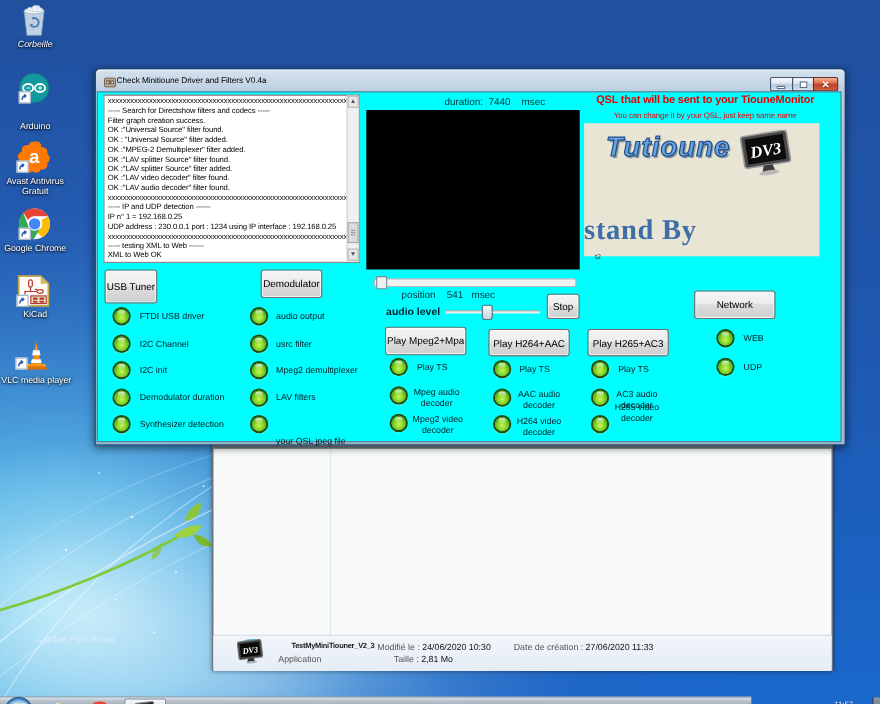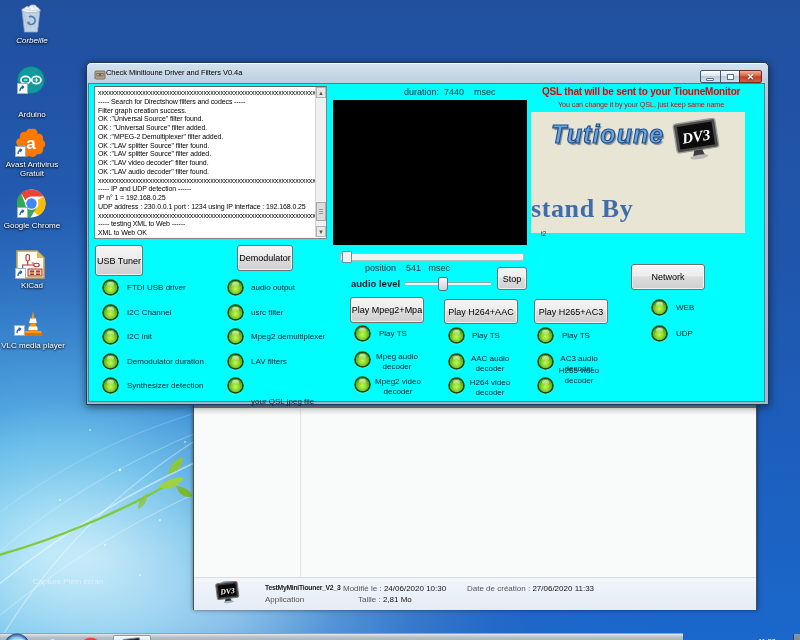--- a/index.html
+++ b/index.html
@@ -172,21 +172,21 @@
         <g transform="rotate(-7 25 20)">
           <ellipse cx="25" cy="6" rx="16" ry="5" fill="#5ab4d8"></ellipse>
           <rect x="3" y="4" width="43" height="32" rx="3" fill="#3a3a3a" stroke="#777" stroke-width="2"></rect>
           <rect x="7" y="8" width="35" height="24" fill="#0a0a0a"></rect>
           <text x="25" y="26.5" font-size="15" font-weight="bold" font-style="italic" fill="#fff" text-anchor="middle" font-family="Liberation Serif">DV3</text>
           <path d="M19,36 l10,0 l2,6 l-14,0 Z" fill="#2e2e2e"></path>
           <ellipse cx="25" cy="43" rx="10" ry="2.2" fill="#9ab4c0"></ellipse>
         </g>
       </svg>
       <div class="abs" style="left:71px;top:6px;font-size:6.8px;font-weight:bold;color:#1a1a1a;letter-spacing:-0.25px;">TestMyMiniTiouner_V2_3</div>
-      <div class="abs" style="left:71px;top:16.5px;font-size:8px;color:#555;">Application</div>
+      <div class="abs" style="left:59px;top:16.5px;font-size:8px;color:#555;">Application</div>
       <div class="abs" style="left:149px;top:6px;font-size:8px;color:#555;">Modifié le :&nbsp;<span style="color:#111">24/06/2020 10:30</span></div>
       <div class="abs" style="left:164px;top:16.5px;font-size:8px;color:#555;">Taille :&nbsp;<span style="color:#111">2,81 Mo</span></div>
       <div class="abs" style="left:273px;top:6px;font-size:8px;color:#555;">Date de création :&nbsp;<span style="color:#111">27/06/2020 11:33</span></div>
     </div>
   </div>
 
   <div class="abs" style="left:86px;top:62px;width:681px;height:341px;border-radius:5px 5px 0 0;background:linear-gradient(180deg,#d5e2ee 0%,#c4d5e5 4%,#b7cadd 7%,#abc0d4 20%,#a2b7cc 100%);border:1px solid #1d3a5f;box-shadow:0 2px 8px rgba(0,0,0,.55),inset 0 1px 0 rgba(255,255,255,.8);">
 
     <svg class="abs" style="left:7px;top:6px" width="12" height="12" viewBox="0 0 12 12">
       <rect x="1" y="2" width="10" height="8" rx="1" fill="#b8a890" stroke="#6a5a45" stroke-width=".8"></rect>

